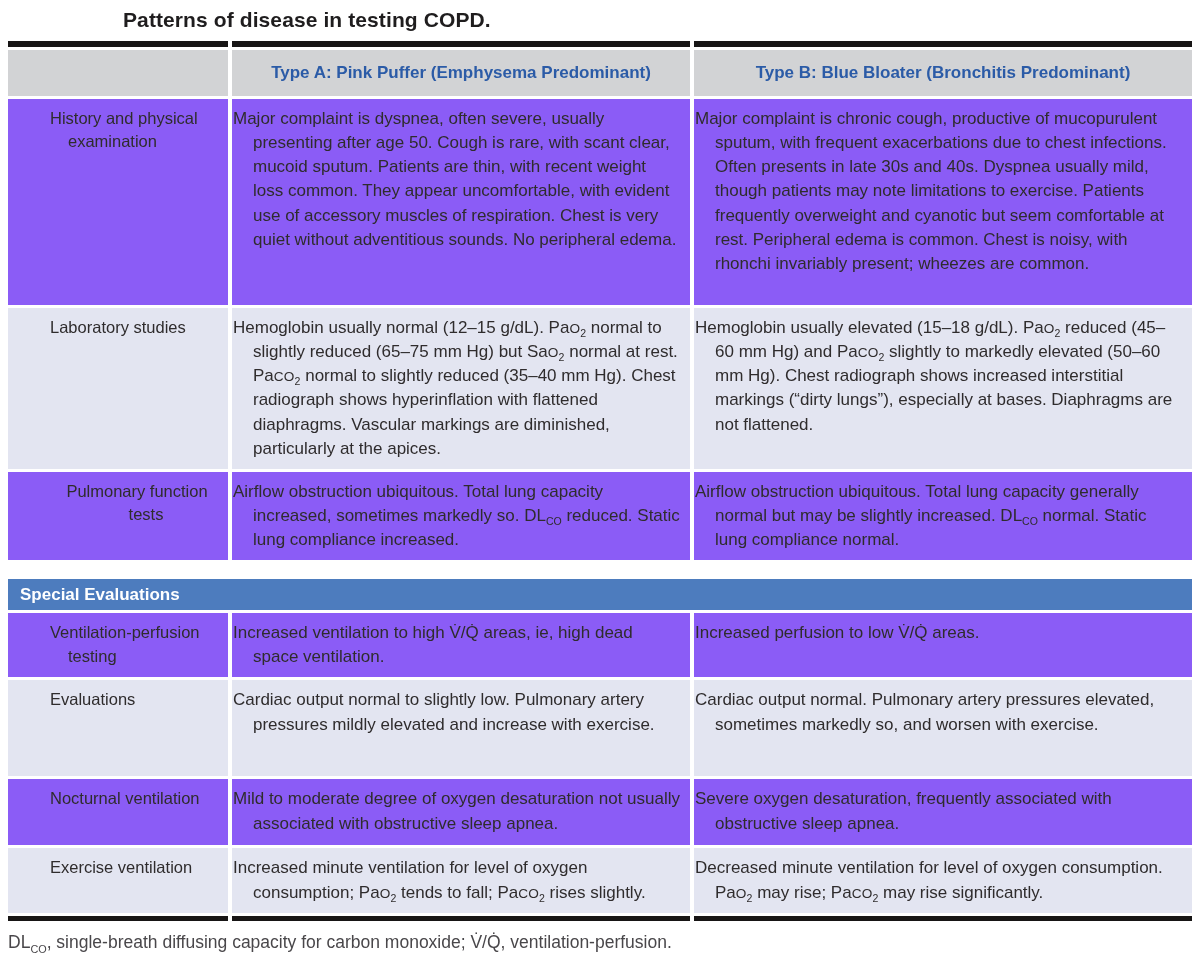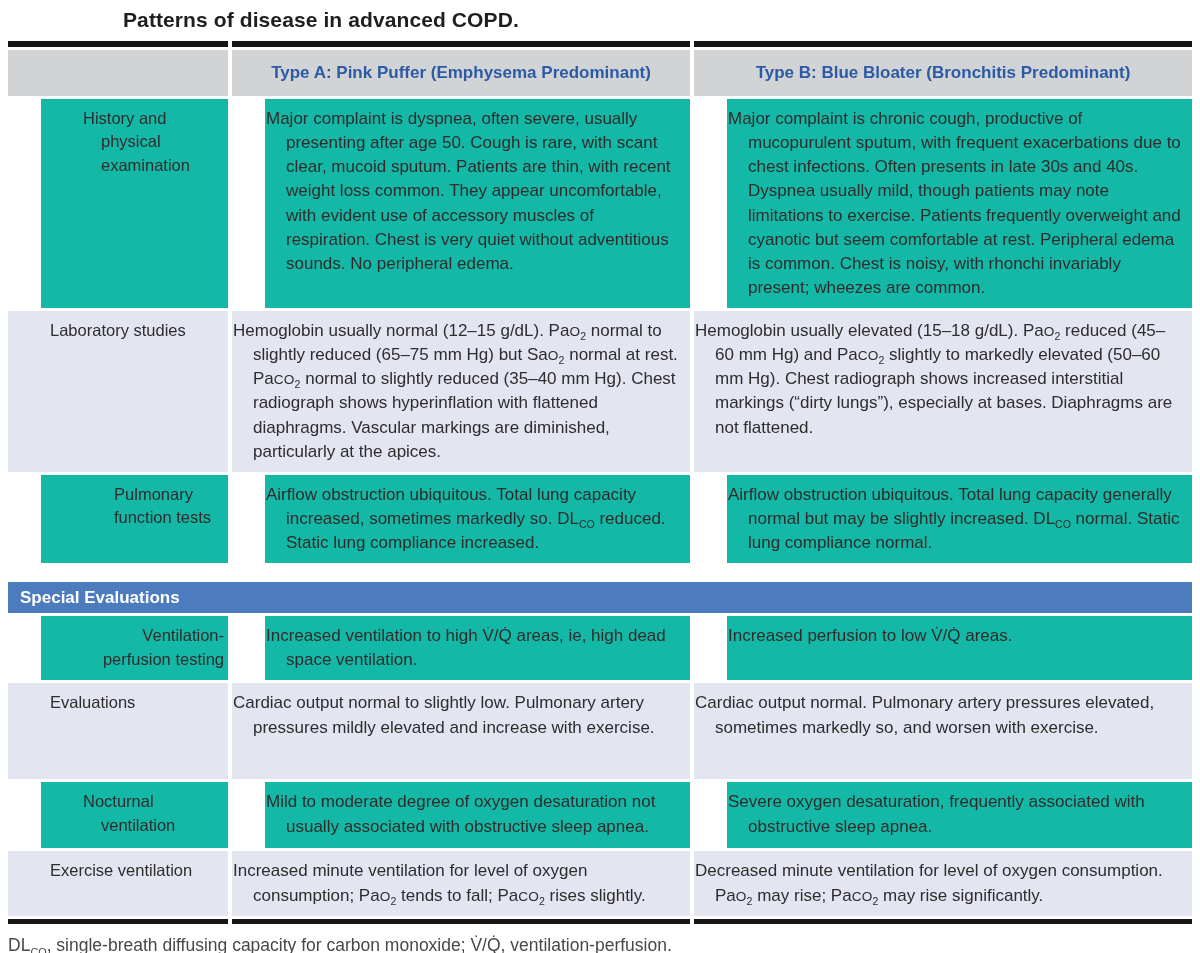--- a/index.html
+++ b/index.html
@@ -33,38 +33,38 @@
     background: #d2d3d5;
     min-height: 46px;
     display: flex;
     align-items: center;
     justify-content: center;
     color: #2b5ba7;
     font-weight: bold;
     font-size: 17px;
     text-align: center;
   }
-  .dark  { background: #14b8a6; margin-left: 33px; }
+  .dark  { background: #8b5cf6; }
   .light { background: #e3e5f1; }
   .lbl {
     padding: 8px 4px 8px 60px;
     text-indent: -18px;
     font-size: 16.5px;
     line-height: 1.42;
   }
   .cell {
     padding: 8px 10px 8px 21px;
     text-indent: -20px;
     font-size: 17px;
     line-height: 1.42;
   }
   .r1 { min-height: 206px; }
   .r2 { min-height: 160px; }
   .r3 { min-height: 86px; text-align: center; }
-  .r4 { min-height: 57px; text-align: right; }
+  .r4 { min-height: 57px; }
   .r5 { min-height: 96px; }
   .r6 { min-height: 66px; }
   .r7 { min-height: 62px; }
   .section {
     grid-column: 1 / -1;
     background: #4d7cbe;
     color: #ffffff;
     font-weight: bold;
     font-size: 17px;
     display: flex;
@@ -85,21 +85,21 @@
     font-size: 14.5px;
     font-weight: bold;
     color: #161616;
   }
 </style>
 </head>
 <body>
 
 <div class="page">
 
-  <div class="title">Patterns of disease in advanced COPD.</div>
+  <div class="title">Patterns of disease in testing COPD.</div>
 
   <div class="tbl">
 
     <div class="bar"></div>
     <div class="bar"></div>
     <div class="bar"></div>
 
     <div class="hcell"></div>
     <div class="hcell">Type A: Pink Puffer (Emphysema Predominant)</div>
     <div class="hcell">Type B: Blue Bloater (Bronchitis Predominant)</div>

